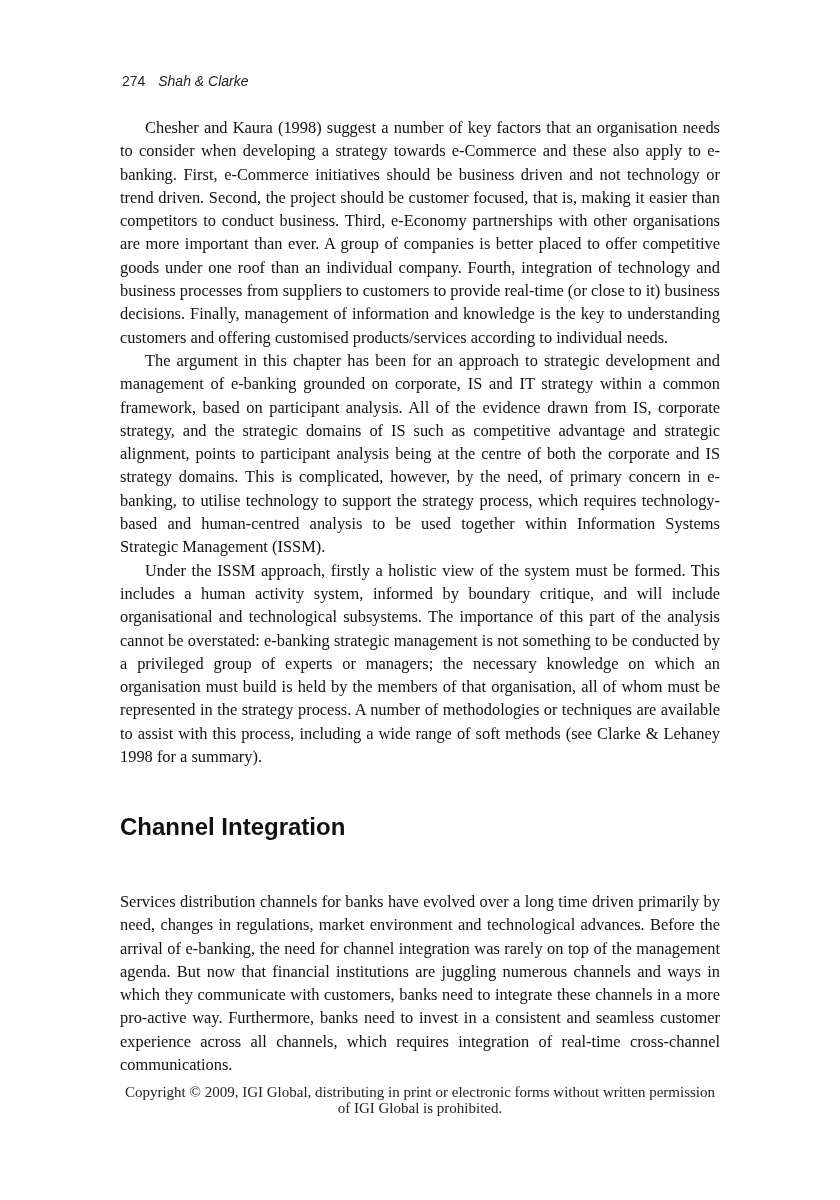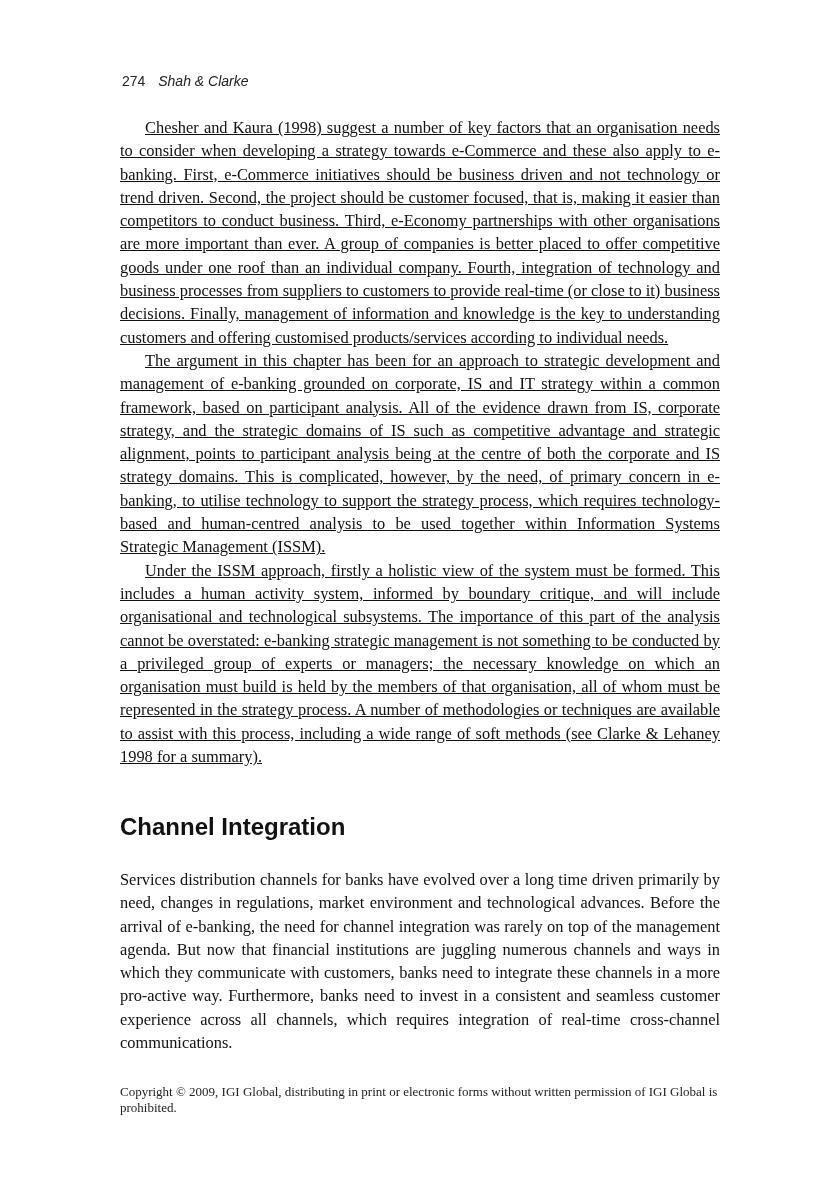--- a/index.html
+++ b/index.html
@@ -11,31 +11,31 @@
     text-align: center;
   }
   .page-header .num { margin-right: 9px; }
   .page-header .authors { font-style: italic; }
   .body-block {
     position: absolute; left: 120px; width: 600px;
     font-family: "Liberation Serif", serif; font-size: 16.4px; line-height: 23.3px;
     text-align: justify; color: #111;
   }
   .body-block p { margin: 0; }
-  .body-block p.indent { text-indent: 25px; text-decoration: underline; }
+  .body-block p.indent { text-indent: 25px; }
   #block1 { top: 116px; }
   .section-heading {
     position: absolute; left: 120px; top: 813px;
     font-family: "Liberation Sans", sans-serif; font-weight: bold; font-size: 24px;
     color: #111; margin: 0;
   }
-  #block2 { top: 868px; }
+  #block2 { top: 890px; }
   .copyright {
     position: absolute; left: 120px; top: 1084px; width: 600px;
-    font-family: "Liberation Serif", serif; font-size: 13px; line-height: 16px; color: #222;
+    font-family: "Liberation Serif", serif; font-size: 15px; line-height: 16px; color: #222; text-align: center;
   }
 </style>
 </head>
 <body>
 
 <div class="page-header">
   <span class="num">274</span>
   <span class="authors">Shah &amp; Clarke</span>
 </div>
 

